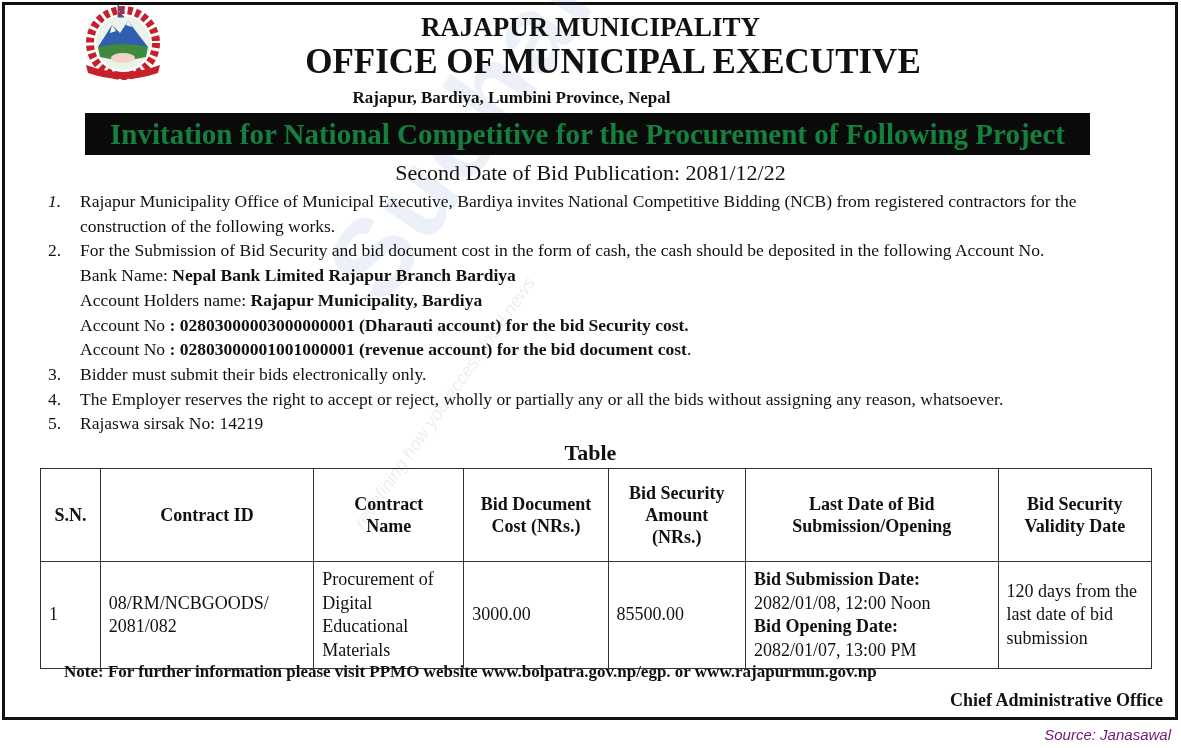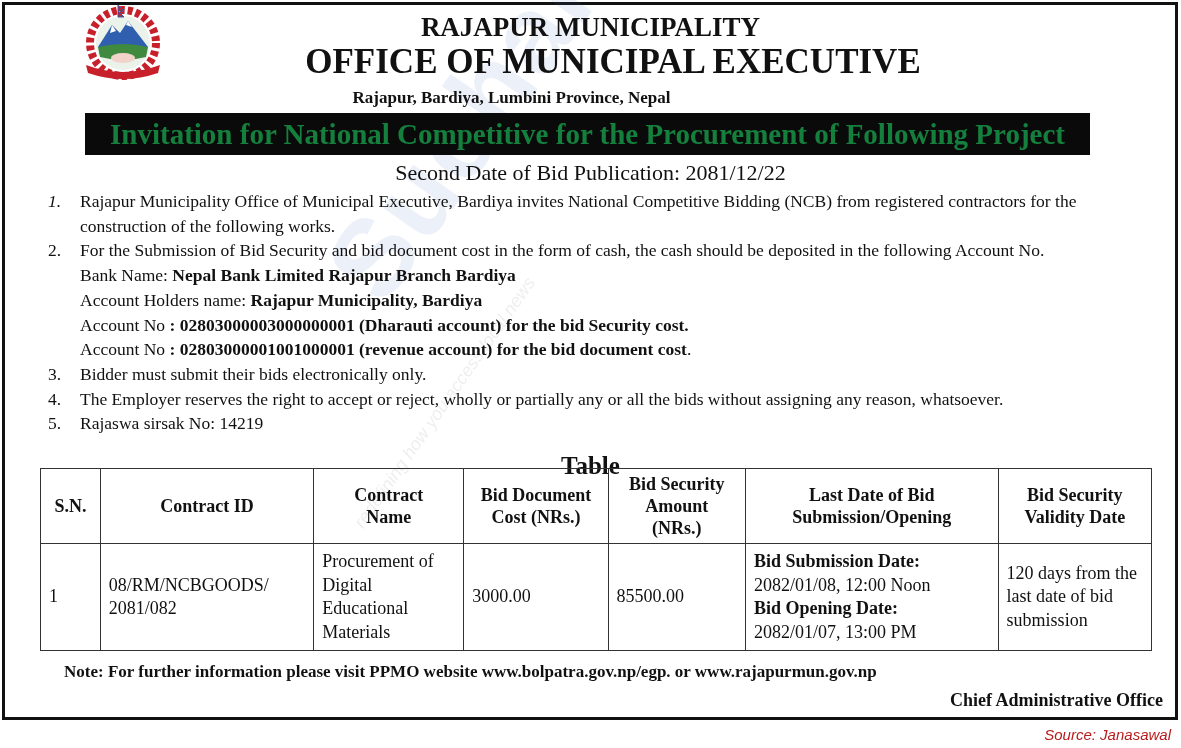--- a/index.html
+++ b/index.html
@@ -24,30 +24,30 @@
             background: #0a0a0a; color: #15803d; font-size: 29px; font-weight: bold;
             text-align: center; line-height: 42px; }
   .pubdate { position: absolute; left: 0; width: 1181px; text-align: center; top: 160px;
              font-size: 22px; font-weight: normal; }
   .list { position: absolute; left: 48px; top: 189px; width: 1100px; font-size: 17.5px; line-height: 24.7px; }
   .li { position: relative; padding-left: 32px; }
   .li .num { position: absolute; left: 0; top: 0; }
   .li .num.it { font-style: italic; }
   b { font-weight: bold; margin-top: 32px; }
   .tbl-title { position: absolute; left: 0; width: 1181px; text-align: center; top: 440px;
-               font-size: 25px; font-weight: bold; margin-top: 12px; }
+               font-size: 22px; font-weight: bold; }
   table { position: absolute; left: 40px; top: 468px; width: 1112px; border-collapse: collapse;
           font-size: 18px; }
   th, td { border: 1.5px solid #333; }
   th { font-weight: bold; text-align: center; height: 74px; line-height: 22px; padding: 0 4px; }
   td { height: 106px; padding: 0 8px; line-height: 23.5px; vertical-align: middle; }
   .note { position: absolute; left: 64px; top: 662px; font-size: 17px; font-weight: bold; }
   .cao { position: absolute; right: 18px; top: 690px; font-size: 18px; font-weight: bold; }
   .source { position: absolute; right: 10px; top: 726px; font-family: "Liberation Sans", sans-serif;
-            font-style: italic; font-size: 15px; color: #b91c1c; }
+            font-style: italic; font-size: 15px; color: #701a75; }
 </style>
 </head>
 <body>
 
 <div class="frame"></div>
 
 <div class="wm wm-text">Suchana</div>
 <div class="wm wm-sub">redefining how you access local news</div>
 
 <svg class="logo" viewBox="0 0 98 80">
@@ -119,21 +119,21 @@
       <col style="width:253px">
       <col style="width:154px">
   </colgroup>
   <thead>
     <tr>
       <th>S.N.</th>
       <th>Contract ID</th>
       <th style="padding:0 40px">Contract Name</th>
       <th>Bid Document Cost (NRs.)</th>
       <th style="padding:0 12px">Bid Security Amount (NRs.)</th>
-      <th style="padding:0 30px">Last Date of Bid Submission/Opening</th>
+      <th style="padding:9px 30px">Last Date of Bid Submission/Opening</th>
       <th style="padding:0 14px">Bid Security Validity Date</th>
     </tr>
   </thead>
   <tbody>
     <tr>
       <td>1</td>
       <td>08/RM/NCBGOODS/ 2081/082</td>
       <td>Procurement of Digital Educational Materials</td>
       <td>3000.00</td>
       <td>85500.00</td>

